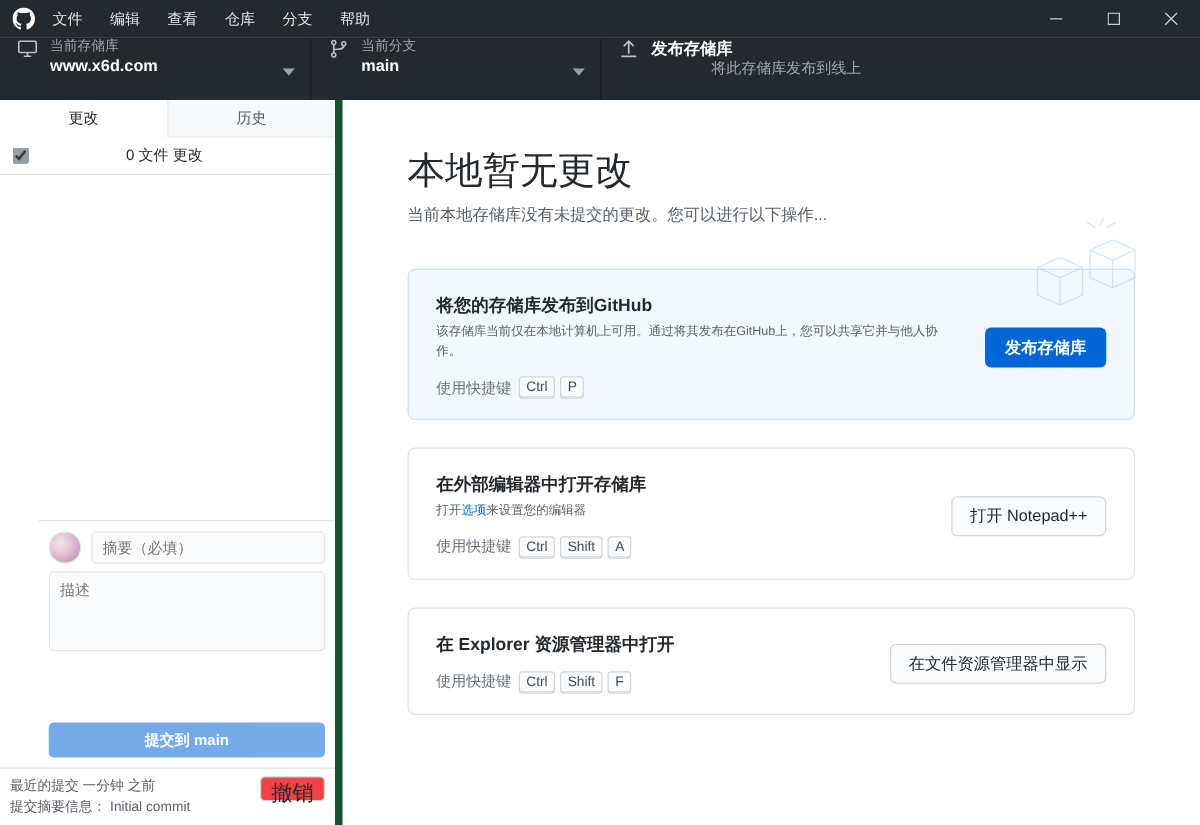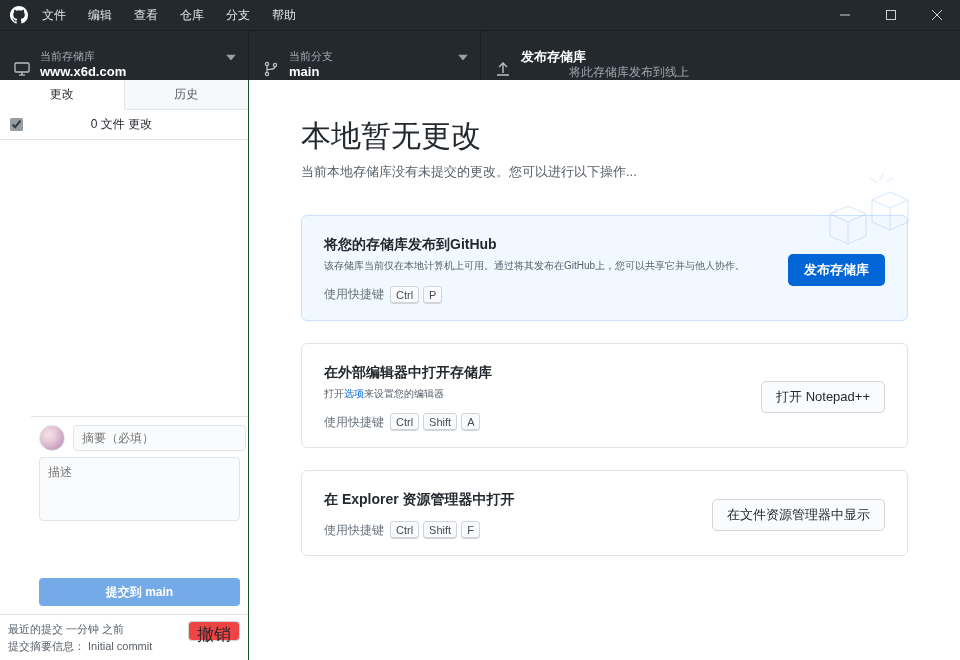--- a/index.html
+++ b/index.html
@@ -10,36 +10,36 @@
   .titlebar { height: 30px; background: #24292e; color: #e1e4e8; display: flex; align-items: center; padding-left: 10px; user-select: none; }
   .titlebar .logo { width: 18px; height: 18px; margin-right: 14px; }
   .titlebar .menu { display: flex; gap: 22px; font-size: 12px; }
   .titlebar .menu span { cursor: default; }
   .titlebar .spacer { flex: 1; }
   .titlebar .winbtn { width: 46px; height: 30px; display: flex; align-items: center; justify-content: center; color: #c9d1d9; }
   .titlebar .winbtn svg { width: 10px; height: 10px; }
 
   
   .toolbar { height: 50px; background: #24292e; border-top: 1px solid #1b1f23; display: flex; }
-  .tool { flex: 0 0 auto; display: flex; align-items: flex-end; color: #fff; padding: 0 14px; border-right: 1px solid #1b1f23; position: relative; }
+  .tool { flex: 0 0 auto; display: flex; align-items: flex-start; color: #fff; padding: 0 14px; border-right: 1px solid #1b1f23; position: relative; }
   .tool.repo { width: 249px; }
   .tool.branch { width: 232px; }
   .tool.publish { flex: 1; border-right: none; }
   .tool .icon { width: 16px; margin-right: 10px; opacity: .9; }
   .tool .labels { display: flex; flex-direction: column; line-height: 1.25; }
   .tool .labels .small { font-size: 11px; color: #9ea7b3; }
   .tool .labels .big { font-size: 13px; font-weight: 600; }
   .tool .labels .desc { font-size: 12px; color: #9ea7b3; margin-left: 48px; }
   .tool .caret { position: absolute; right: 12px; top: 50%; transform: translateY(-50%); opacity: .7; }
 
   
   .main { flex: 1; display: flex; min-height: 0; }
 
   
-  .sidebar { width: 249px; border-right: 1px solid #14532d; display: flex; flex-direction: column; }
+  .sidebar { width: 274px; border-right: 6px solid #14532d; display: flex; flex-direction: column; }
   .tabs { display: flex; height: 30px; border-bottom: 1px solid #e1e4e8; font-size: 12px; }
   .tabs .tab { flex: 1; display: flex; align-items: center; justify-content: center; background: #f6f8fa; border-right: 1px solid #e1e4e8; color: #586069; }
   .tabs .tab.active { background: #fff; color: #24292e; border-bottom: 1px solid #fff; margin-bottom: -1px; }
   .tabs .tab:last-child { border-right: none; }
 
   .changes-row { height: 30px; display: flex; align-items: center; padding: 0 10px; border-bottom: 1px solid #e1e4e8; font-size: 12px; color: #24292e; }
   .changes-row input[type=checkbox] { margin-right: 12px; accent-color: #959da5; }
   .changes-row .count { flex: 1; text-align: center; margin-left: -30px; }
 
   .sidebar-spacer { flex: 1; }

